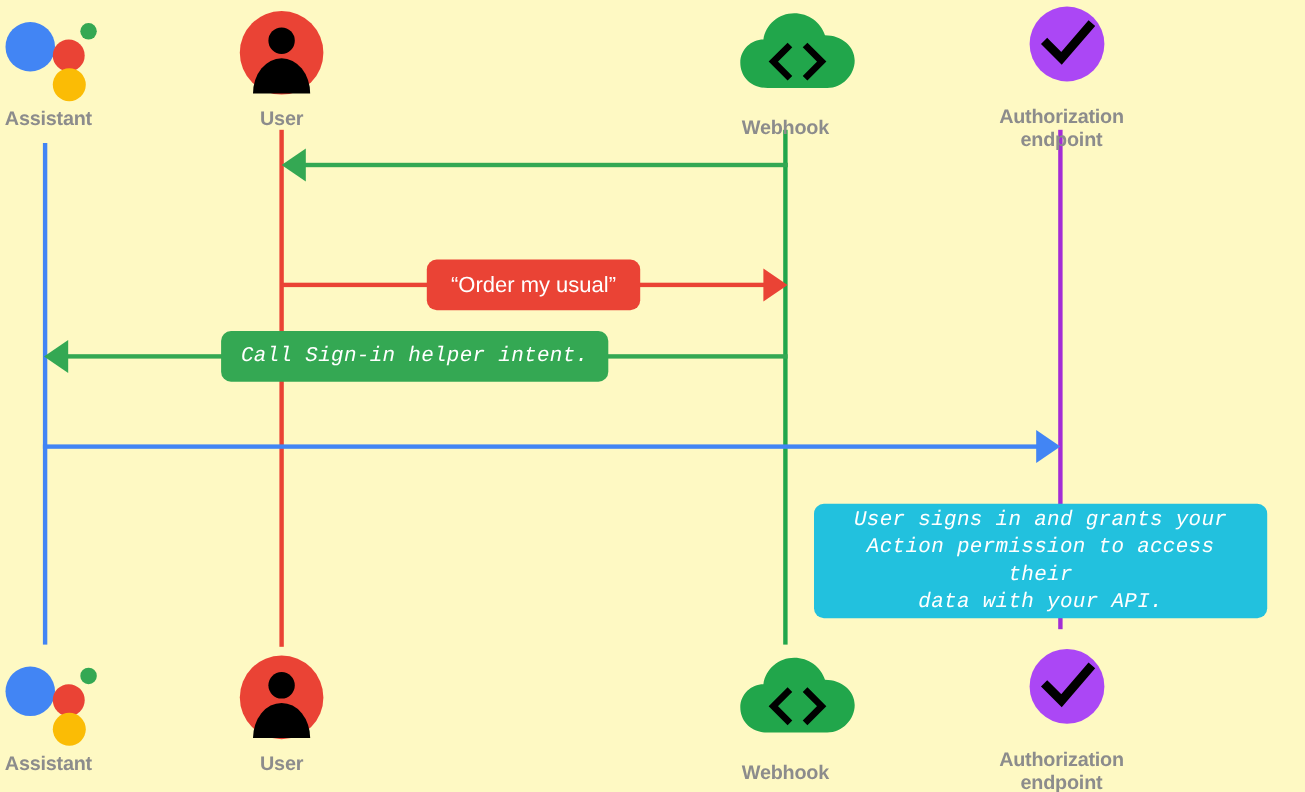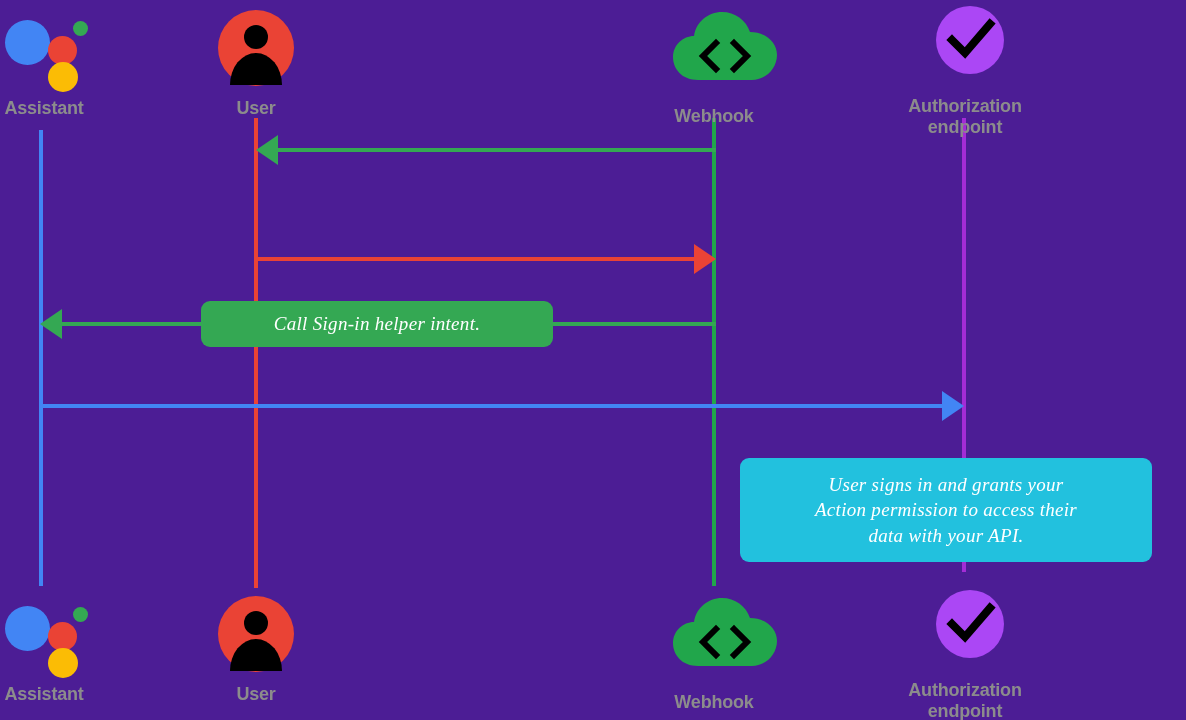--- a/index.html
+++ b/index.html
@@ -8,21 +8,21 @@
     margin: 0; padding: 0;
     background: #000;
     width: 1186px; height: 720px;
     overflow: hidden;
     font-family: "Liberation Sans", sans-serif;
   }
   #stage {
     position: relative;
     width: 1186px;
     height: 720px;
-    background: #4c1d95;
+    background: #fef9c3;
   }
 
   
   .lifeline {
     position: absolute;
     width: 4px;
     border-radius: 0;
   }
 
   
@@ -116,21 +116,21 @@
     justify-content: center;
     text-align: center;
     padding: 10px 16px;
     line-height: 1.32;
   }
   .bubble.sans {
     font-family: "Liberation Sans", sans-serif;
     font-size: 20px;
   }
   .bubble.mono {
-    font-family: Liberation Serif, serif;
+    font-family: Liberation Mono, monospace;
     font-size: 19px;
     font-style: italic;
     letter-spacing: 0.3px;
   }
   .bubble span { display: block; white-space: pre-line; }
 </style>
 </head>
 <body>
 
 <div id="stage">
@@ -181,20 +181,23 @@
     <div class="actor-label" style="margin-top:8px;">Authorization
 endpoint</div>
   </div>
 
   <div class="v-stub" style="left:712px; top:148px; height:4px; width:4px; background:#34a853;"></div>
   <div class="msg-line" style="left:268px; top:148px; width:448px; background:#34a853;"></div>
   <div class="arrow-head arrow-left" style="left:256px; top:135px; border-right:22px solid #34a853;"></div>
 
   <div class="msg-line" style="left:256px; top:257px; width:440px; background:#ea4335;"></div>
   <div class="arrow-head arrow-right" style="left:694px; top:244px; border-left:22px solid #ea4335;"></div>
+  <div class="bubble sans" style="left:388px; top:236px; width:194px; height:46px; background:#ea4335;">
+    <span>“Order my usual”</span>
+  </div>
 
   <div class="msg-line" style="left:52px; top:322px; width:664px; background:#34a853;"></div>
   <div class="arrow-head arrow-left" style="left:40px; top:309px; border-right:22px solid #34a853;"></div>
   <div class="bubble mono" style="left:201px; top:301px; width:352px; height:46px; background:#34a853;">
     <span>Call Sign-in helper intent.</span>
   </div>
 
   <div class="msg-line" style="left:39px; top:404px; width:905px; background:#4285f4;"></div>
   <div class="arrow-head arrow-right" style="left:942px; top:391px; border-left:22px solid #4285f4;"></div>
 

